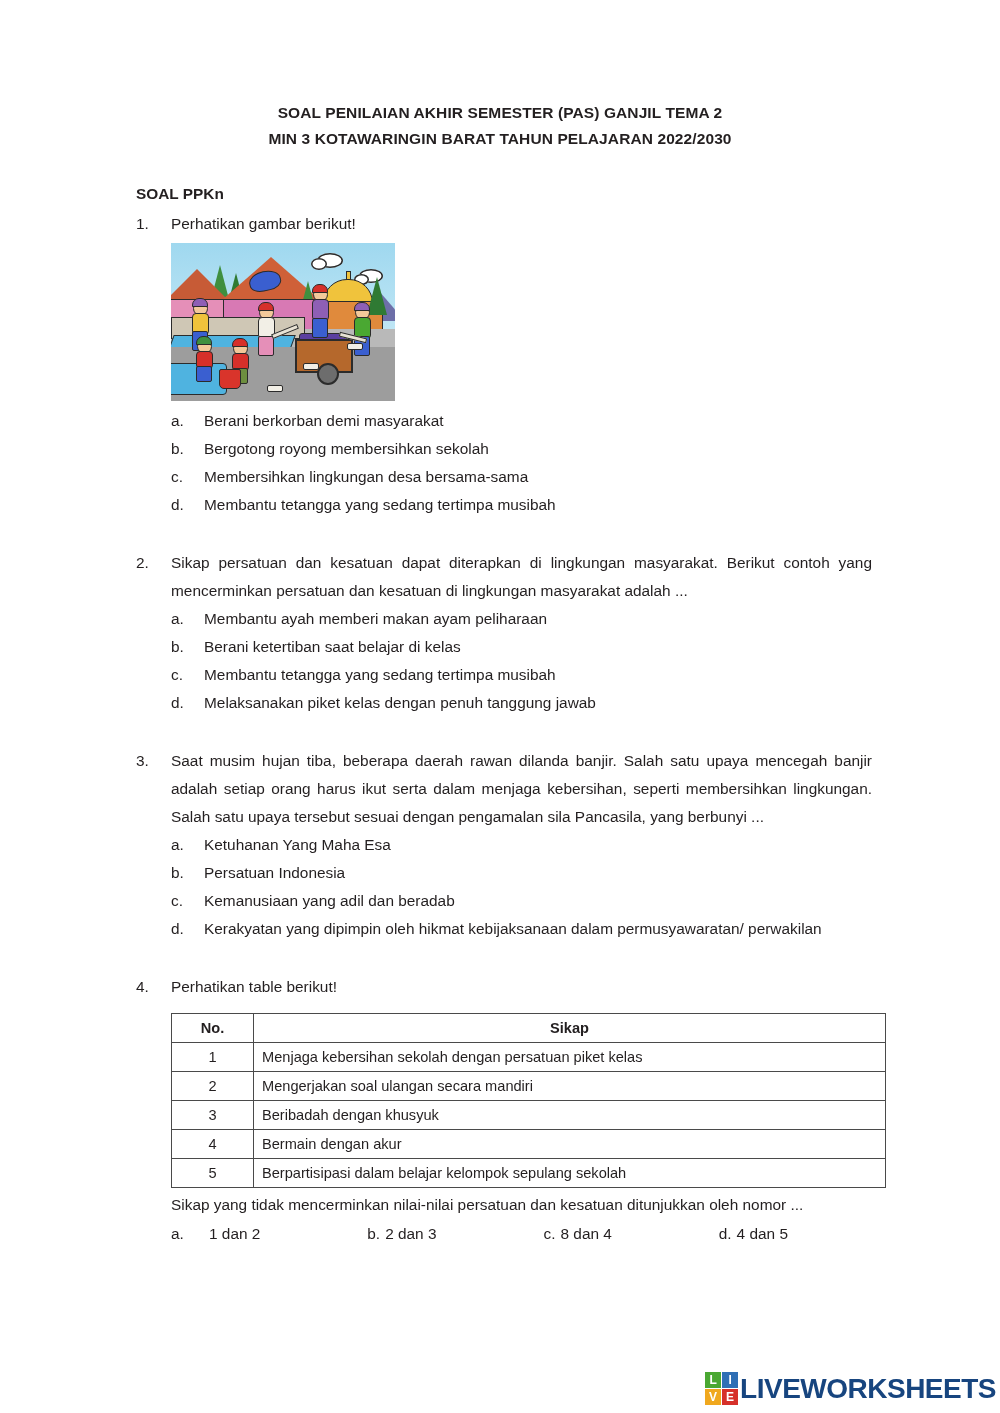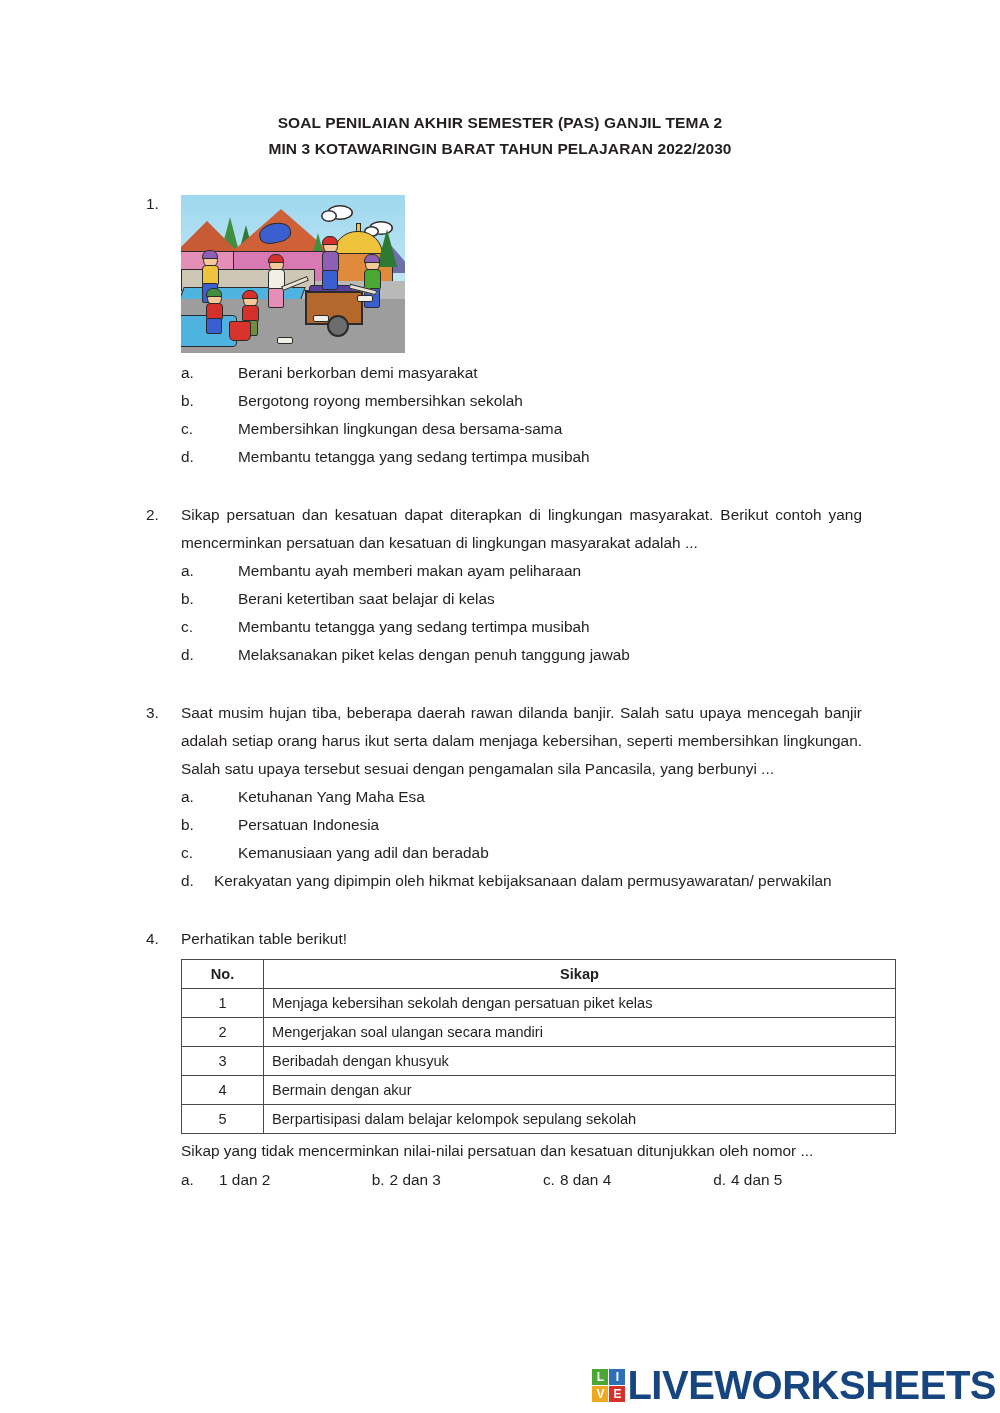--- a/index.html
+++ b/index.html
@@ -11,21 +11,21 @@
     width: 1000px;
     height: 1413px;
     position: relative;
     font-family: "Liberation Sans", sans-serif;
     color: #231f20;
     -webkit-font-smoothing: antialiased;
   }
   .page {
     position: absolute;
     inset: 0;
-    padding: 18px;
+    padding: 8px;
   }
 
   
   .title-block {
     margin-top: 92px;
     text-align: center;
     font-weight: bold;
     font-size: 15.5px;
     line-height: 26px;
     letter-spacing: 0.1px;
@@ -84,21 +84,21 @@
   .opt-letter {
     width: 33px;
     flex: 0 0 33px;
   }
   .opt-text {
     flex: 1 1 auto;
     min-width: 0;
     text-align: justify;
     text-justify: inter-word;
   }
-  .opt-text.nojustify { text-align: left; margin-left: 24px; }
+  .opt-text.nojustify { text-align: left; }
 
   
   .figure-wrap {
     margin-top: 5px;
     margin-bottom: 6px;
   }
   .illus {
     position: relative;
     width: 224px;
     height: 158px;
@@ -234,21 +234,21 @@
   .illus .bucket {
     position: absolute; left: 48px; top: 126px; width: 20px; height: 18px;
     background: #d9342b; border: 1.8px solid #2b2b2b; border-radius: 2px 2px 5px 5px;
   }
   .illus .trash {
     position: absolute; width: 14px; height: 5px; background: #f2efe6;
     border: 1.2px solid #2b2b2b; border-radius: 2px;
   }
 
   
-  .tbl-wrap { margin-top: 6px; }
+  .tbl-wrap { margin-top: 12px; }
   table.sikap {
     border-collapse: collapse;
     width: 715px;
     table-layout: fixed;
   }
   table.sikap th, table.sikap td {
     border: 1.3px solid #4a4a4a;
     font-size: 14.6px;
     line-height: 18px;
     padding: 5px 8px;
@@ -313,42 +313,44 @@
     align-items: center;
     justify-content: center;
     color: #ffffff;
     font-weight: bold;
     font-size: 12px;
     font-family: "Liberation Sans", sans-serif;
     line-height: 1;
   }
   .lw-word {
     font-weight: bold;
-    font-size: 40px;
+    font-size: 28px;
     letter-spacing: -0.5px;
     line-height: 1;
     font-family: "Liberation Sans", sans-serif;
   }
 </style>
 </head>
 <body>
 
 <div class="page">
 
   <div class="title-block">
     <span class="title-line">SOAL PENILAIAN AKHIR SEMESTER (PAS) GANJIL TEMA 2</span>
     <span class="title-line">MIN 3 KOTAWARINGIN BARAT TAHUN PELAJARAN 2022/2030</span>
   </div>
 
   <div class="content">
 
+    <div class="section-heading">SOAL PPKn</div>
 
     <div class="q-item">
       <div class="q-num">1.</div>
       <div class="q-body">
+        <div class="q-text nojustify">Perhatikan gambar berikut!</div>
 
         <div class="figure-wrap">
           <div class="illus">
             <div class="sky"></div>
             <div class="cloud c1"></div>
             <div class="cloud c1b"></div>
             <div class="cloud c2"></div>
             <div class="cloud c2b"></div>
             <div class="mountain"></div>
             <div class="tree t1"></div>

